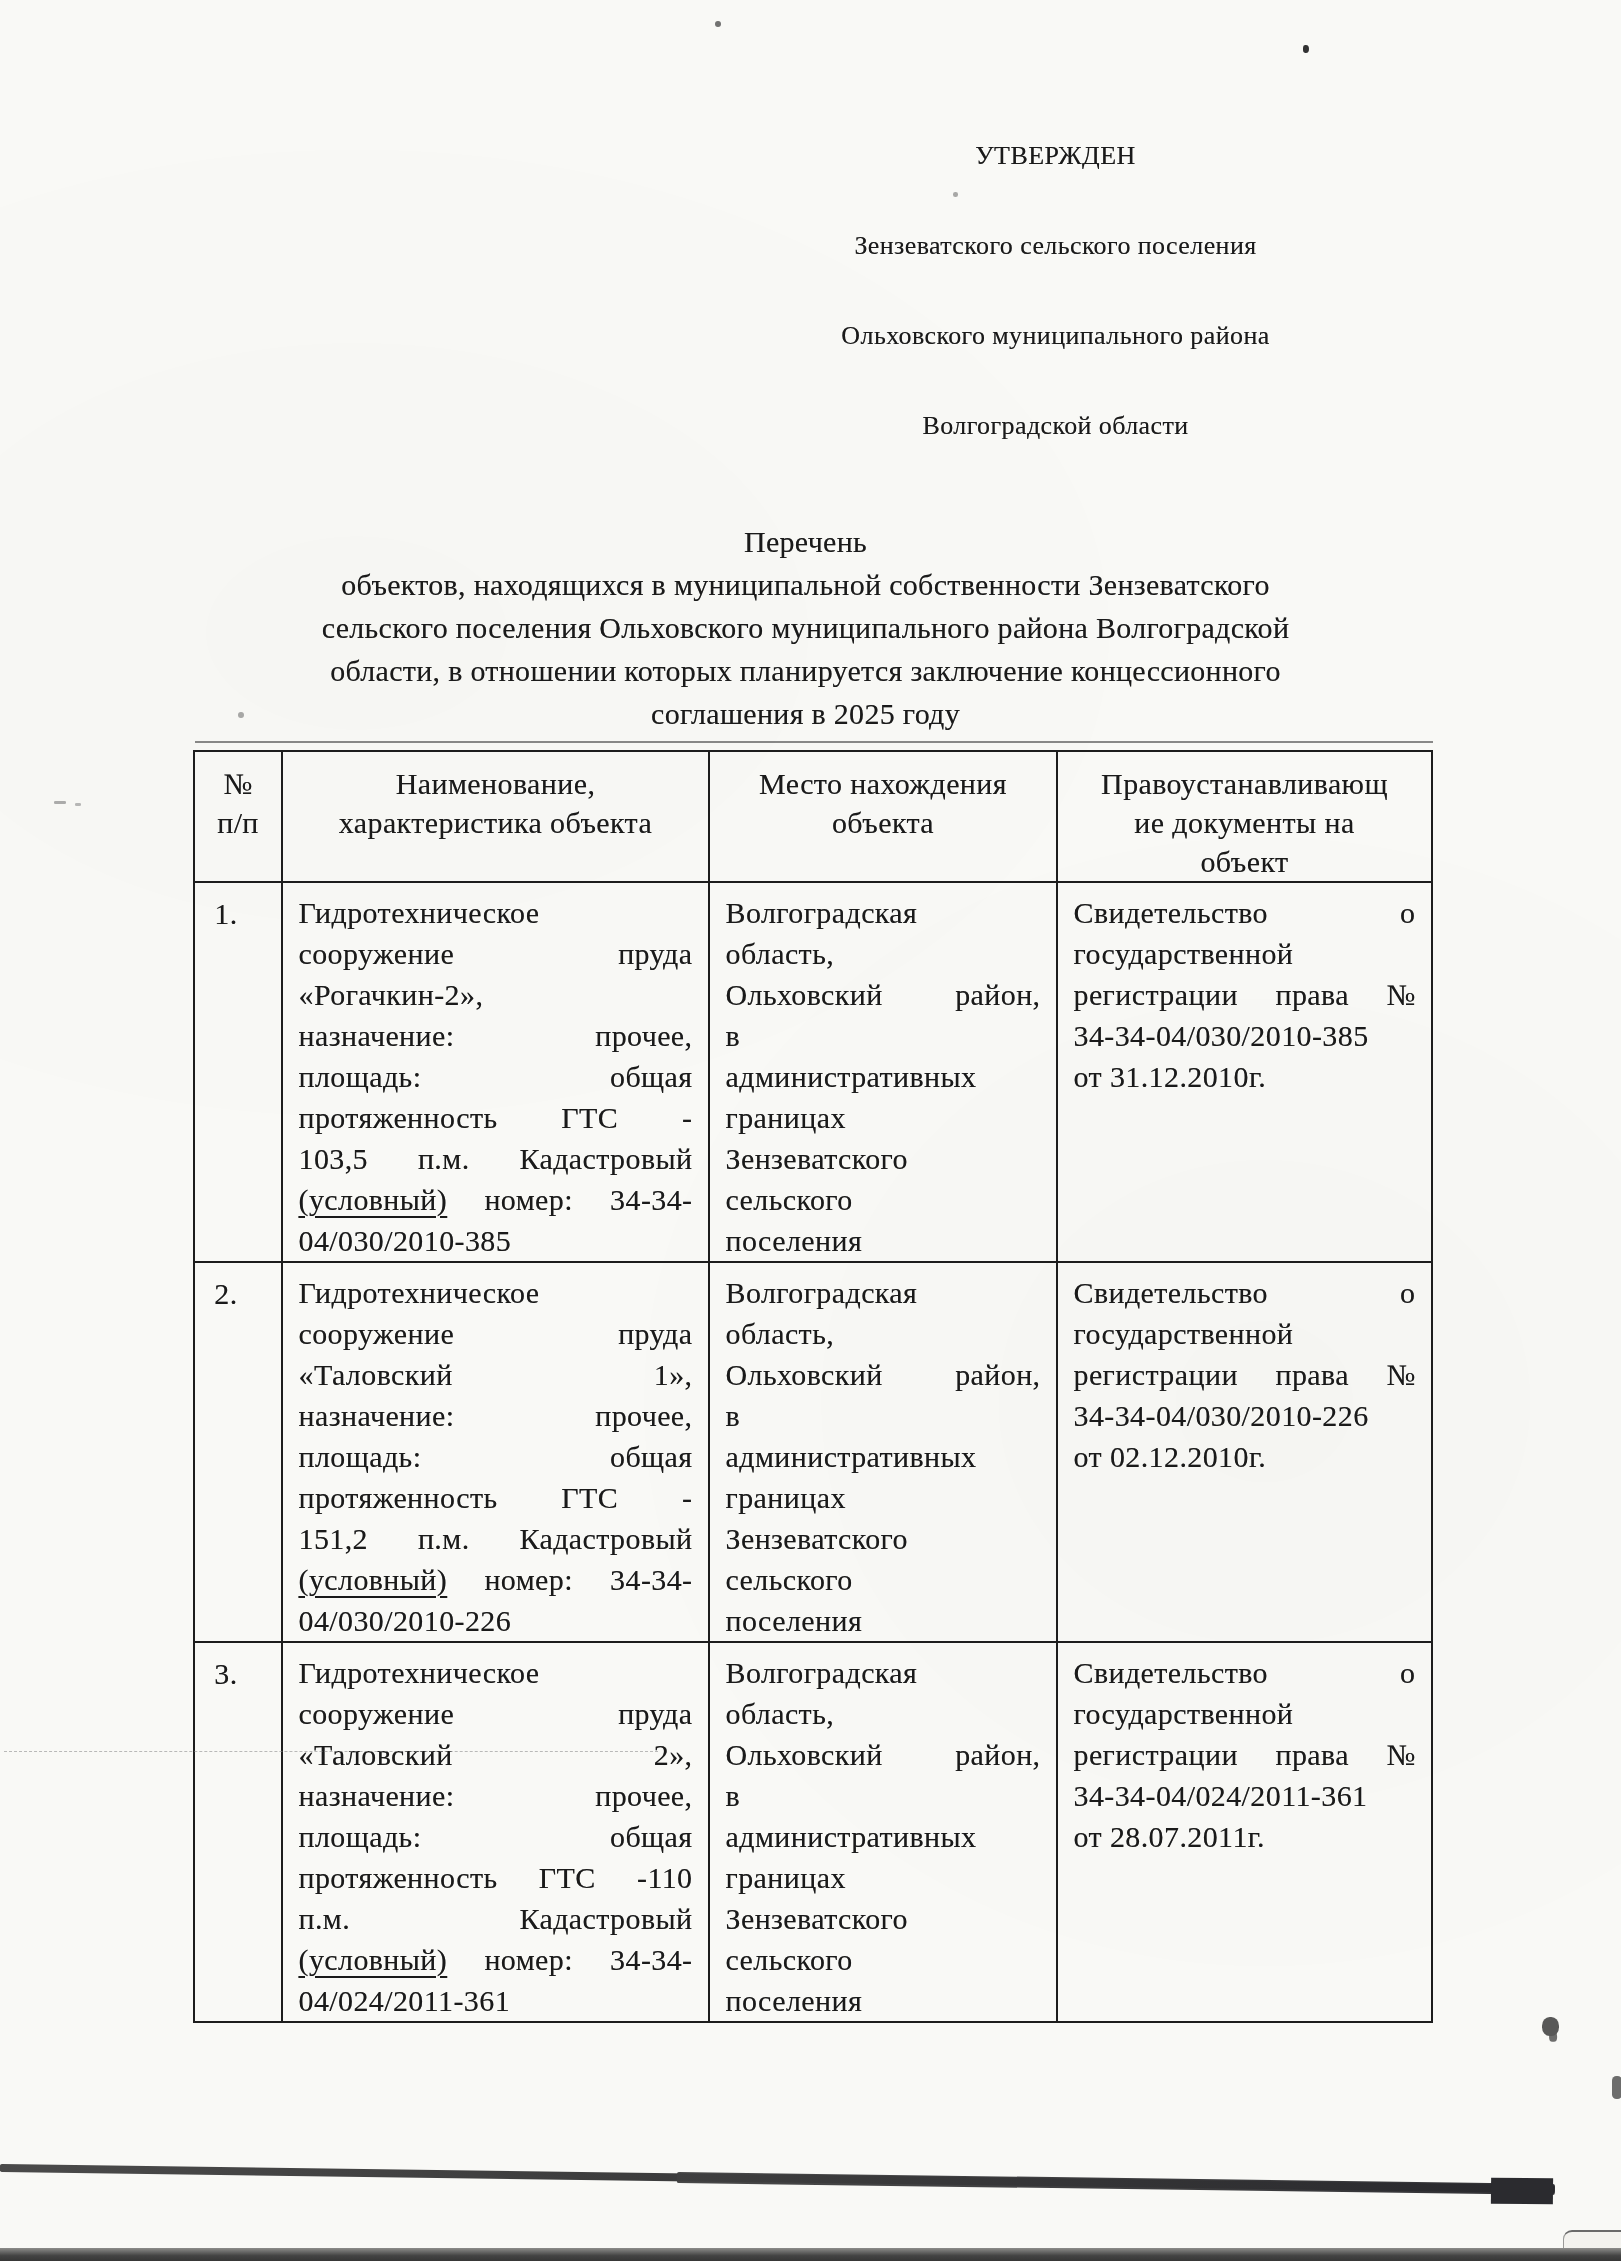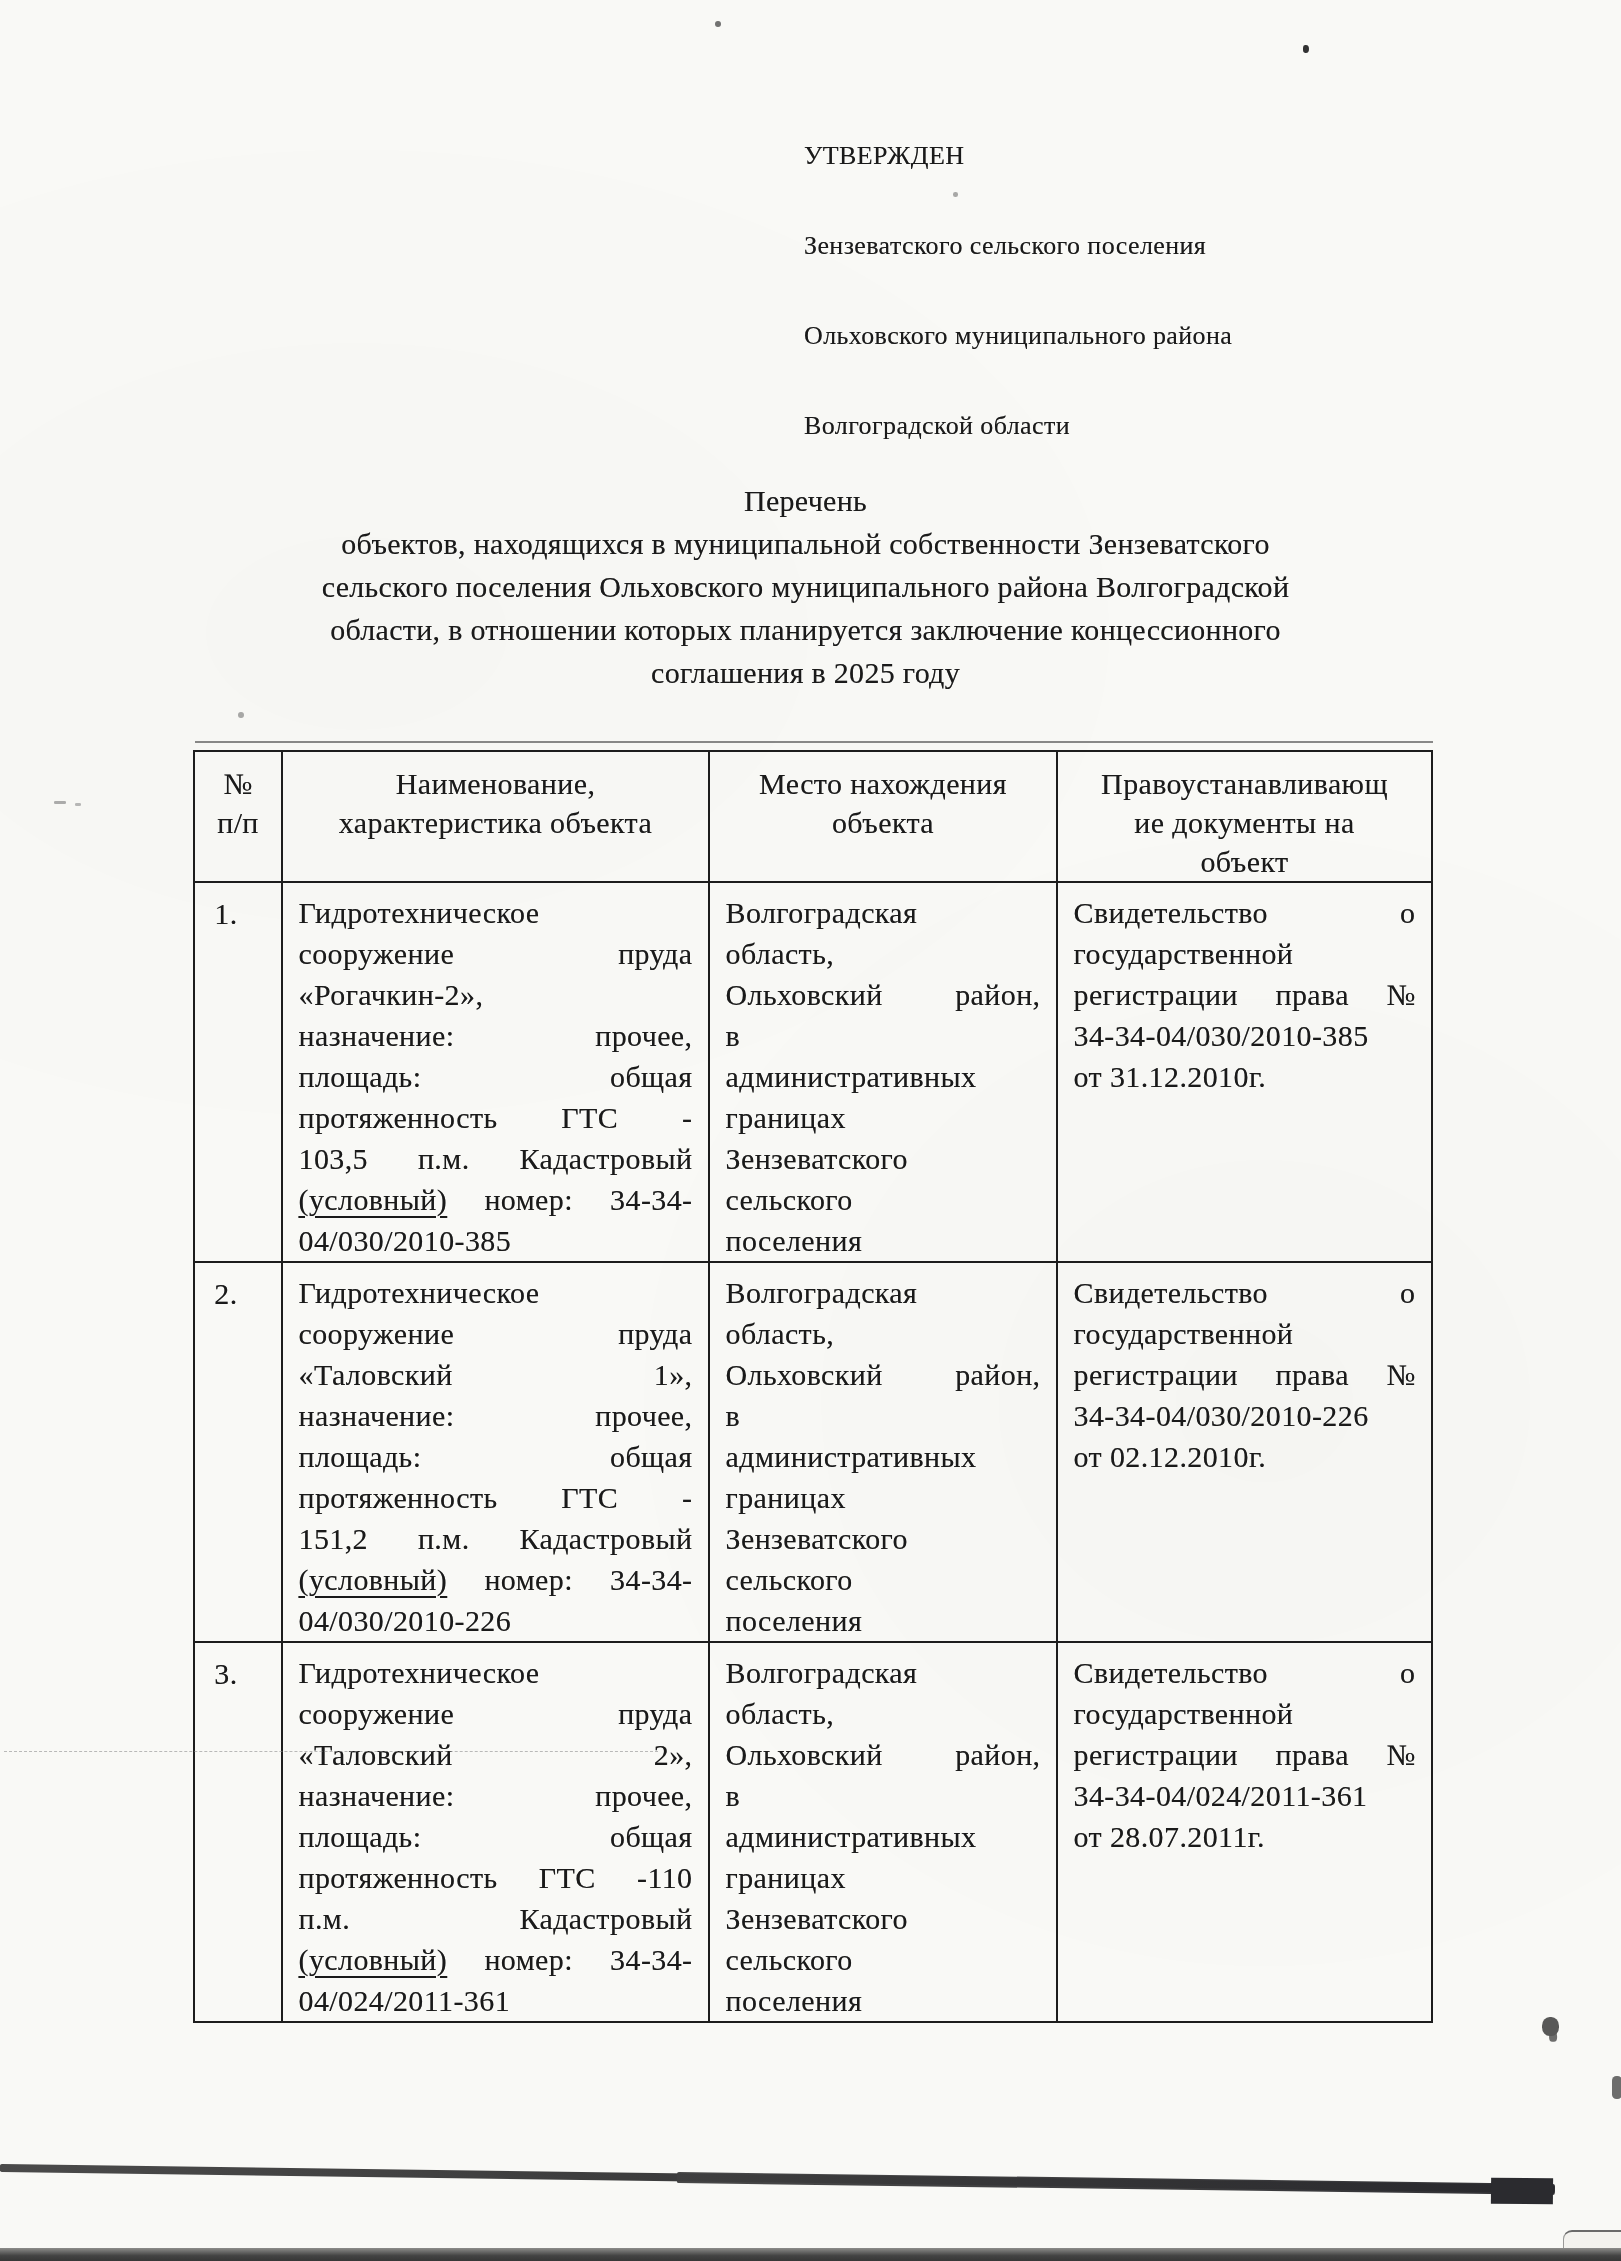--- a/index.html
+++ b/index.html
@@ -10,27 +10,27 @@
       radial-gradient(709px 645px at 78% 62%, rgba(0,0,0,0.016), transparent),
       #f9f9f6;
     font-family:"Liberation Serif","DejaVu Serif",serif;
     color:#1a1a1a;
   }
   .ink{ text-shadow:0 0 0.6px rgba(25,25,25,0.5); }
 
   
   .approval{
     position:absolute; top:81px; right:315px; width:503px;
-    text-align:left; font-size:26px; line-height:30px;
+    text-align:center; font-size:26px; line-height:30px;
     letter-spacing:0.4px; white-space:pre-wrap;
   }
 
   
   .doc-title{
-    position:absolute; top:479px; left:164px; width:1283px;
+    position:absolute; top:520px; left:164px; width:1283px;
     text-align:center; font-size:30px; line-height:43px; letter-spacing:0.3px;
   }
 
   
   .ghost-top{
     position:absolute; left:195px; top:741px; width:1238px; height:1.9px;
     background:#2c2c2c; opacity:.55;
   }
   table.doc-table{
     position:absolute; left:193px; top:750px; width:1239px;

